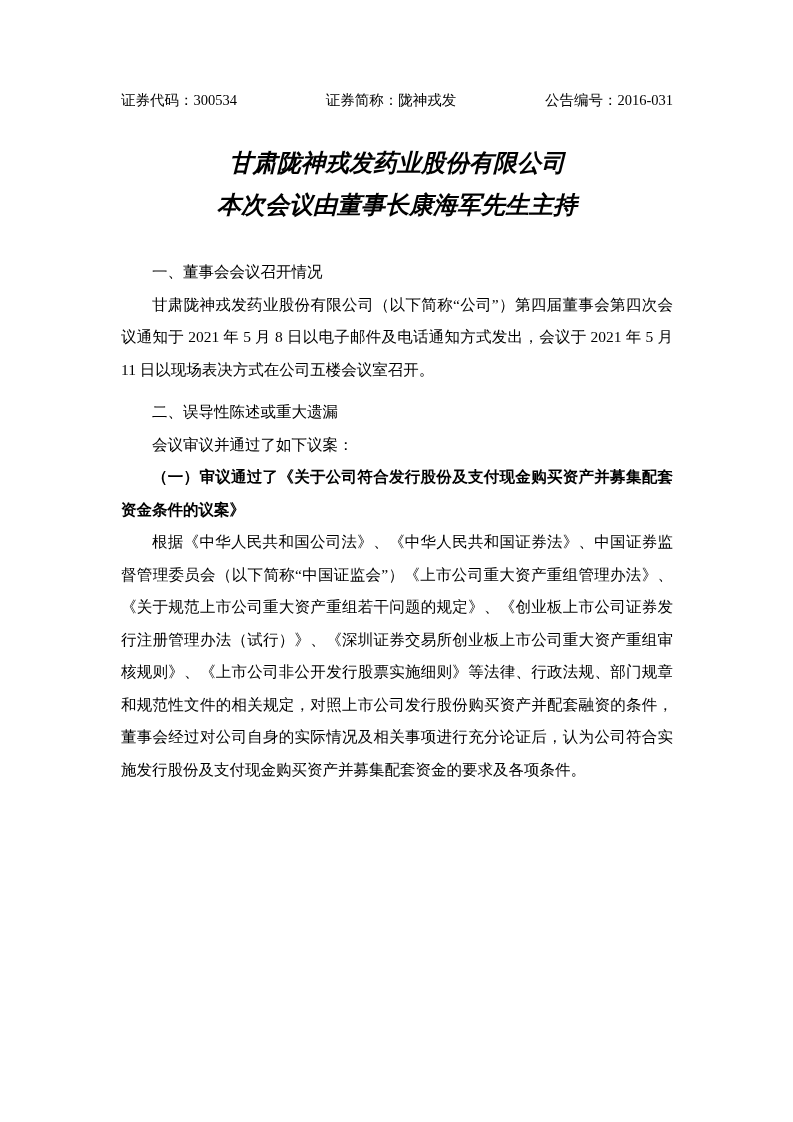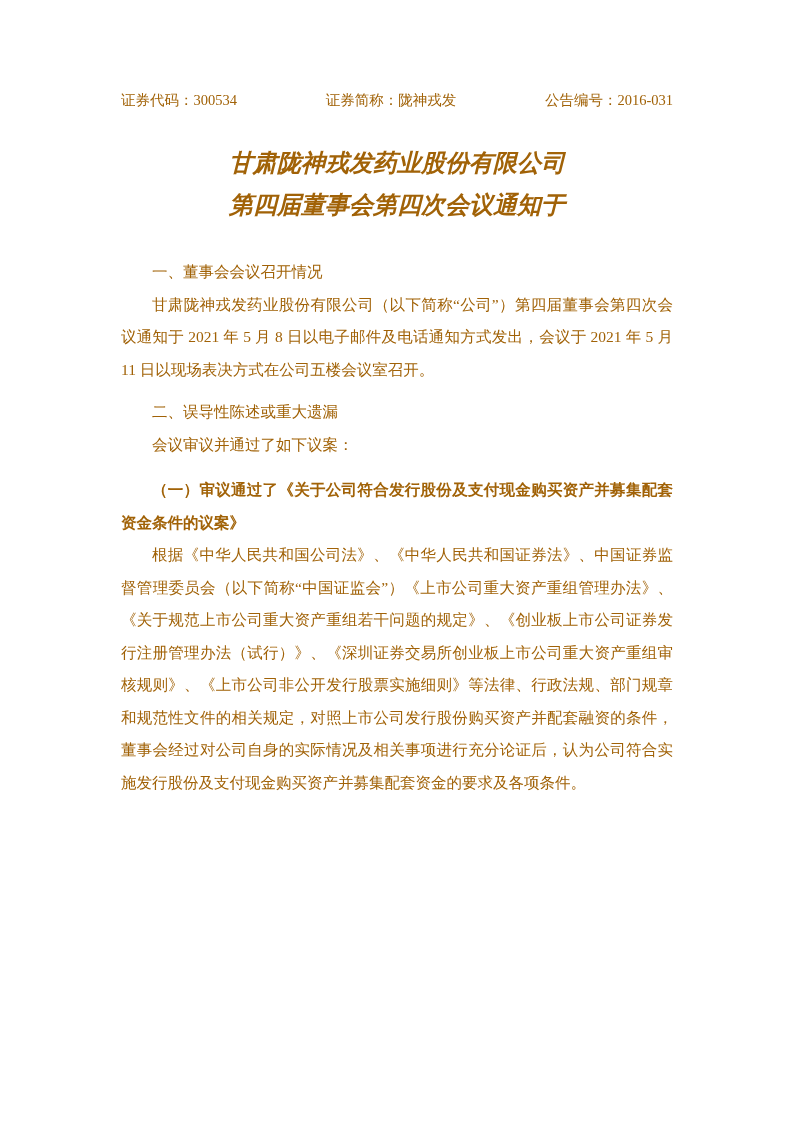--- a/index.html
+++ b/index.html
@@ -5,21 +5,21 @@
   * { margin: 0; padding: 0; box-sizing: border-box; }
   html, body { background: #ffffff; }
   .page {
     position: relative;
     width: 793px;
     height: 1122px;
     margin: 0 auto;
     background: #ffffff;
     padding: 90px 120px 40px 121px;
     font-family: "Liberation Serif", "DejaVu Serif", serif;
-    color: #a16207;
+    color: #000000;
     overflow: hidden;
   }
   .header-row {
     display: flex;
     justify-content: space-between;
     align-items: baseline;
     font-size: 14.5px;
     line-height: 20px;
     margin-bottom: 32px;
     white-space: nowrap;
@@ -47,36 +47,36 @@
     text-align: justify;
   }
   .para.bold { font-weight: bold; }
   .section-heading {
     font-size: 15.5px;
     line-height: 32.5px;
     text-indent: 2em;
     font-weight: normal;
   }
   .section-heading.spaced-top { margin-top: 10px; }
-  .item-heading-gap { margin-top: 13px; }
+  .item-heading-gap { margin-top: 0; }
 </style>
 </head>
 <body>
 
 <div class="page">
 
   <div class="header-row">
     <span>证券代码：300534</span>
     <span>证券简称：陇神戎发</span>
     <span>公告编号：2016-031</span>
   </div>
 
   <div class="doc-title">
     <div>甘肃陇神戎发药业股份有限公司</div>
-    <div>第四届董事会第四次会议通知于</div>
+    <div>本次会议由董事长康海军先生主持</div>
   </div>
 
 
   <p class="section-heading">一、董事会会议召开情况</p>
 
   <p class="para">甘肃陇神戎发药业股份有限公司（以下简称“公司”）第四届董事会第四次会议通知于 2021 年 5 月 8 日以电子邮件及电话通知方式发出，会议于 2021 年 5 月 11 日以现场表决方式在公司五楼会议室召开。</p>
 
 
   <p class="section-heading spaced-top">二、误导性陈述或重大遗漏</p>
 

